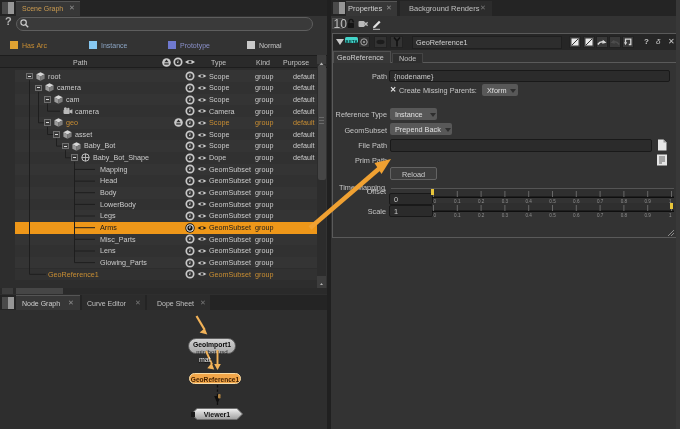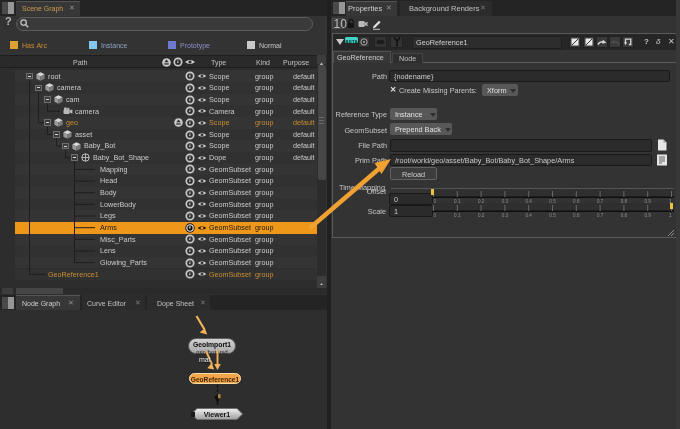--- a/index.html
+++ b/index.html
@@ -557,21 +557,20 @@
   <div class="dda" style="left:113.5px;top:127.5px"></div>
 
   <div class="lab" style="left:0;top:141px;width:56px">File Path</div>
   <div class="fld" style="left:59px;top:139px;width:262px;height:12.5px"></div>
   <svg style="position:absolute;left:325px;top:139px" width="12" height="12" viewBox="0 0 12 12">
     <path d="M2 0.5 H7.5 L10.5 3.5 V11.5 H2 Z" fill="#e6e6e6"></path>
       <path d="M7.5 0.5 V3.5 H10.5 Z" fill="#999"></path>
   </svg>
 
   <div class="lab" style="left:0;top:156px;width:56px">Prim Path</div>
-  <div class="fld" style="left:59px;top:153.5px;width:262px;height:12.5px;padding:1.5px 0 0 4px">/root/world/geo/asset/Baby_Bot/Baby_Bot_Shape/Arms</div>
   <svg style="position:absolute;left:325px;top:153.5px" width="12" height="12" viewBox="0 0 12 12">
     <rect x="1" y="0.5" width="10" height="11" fill="#e6e6e6"></rect>
     <path d="M3 3 H9 M3 5 H9 M3 7 H9 M3 9 H6" stroke="#555" stroke-width="0.9"></path>
   </svg>
 
   <div style="position:absolute;left:59px;top:167px;width:47px;height:13px;background:#3d3d3d;
        border:1px solid #636363;border-radius:2px"></div>
   <div class="t" style="left:59px;top:169.5px;color:#cdcdcd;font-size:7.3px;width:47px;text-align:center">Reload</div>
 
   <div class="lab" style="left:8px;top:183px;text-align:left">Time Mapping</div>

